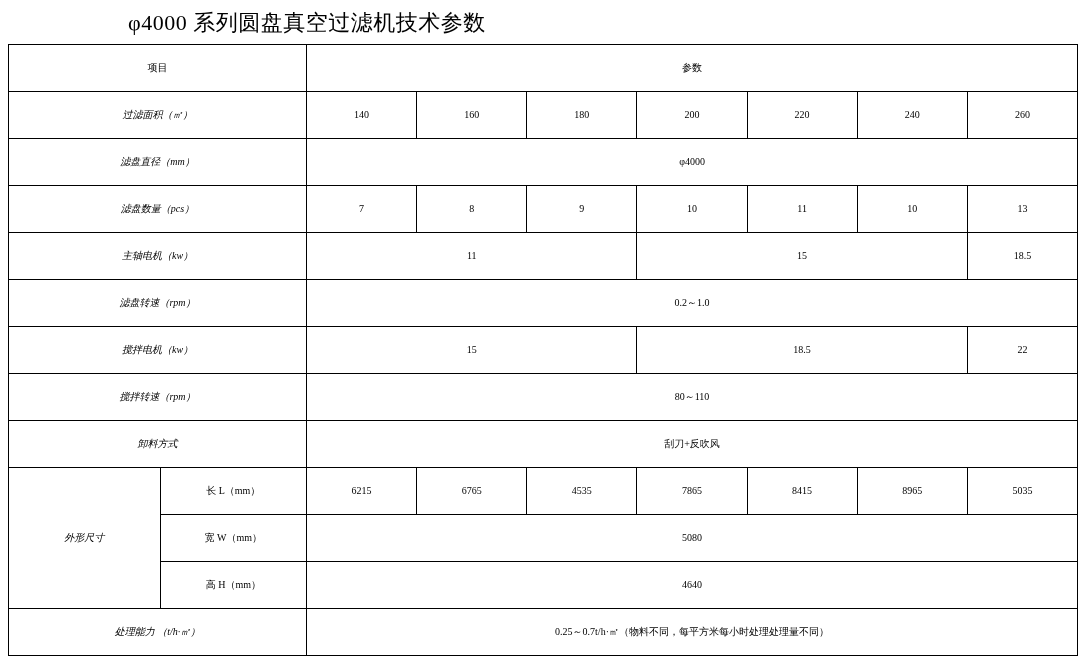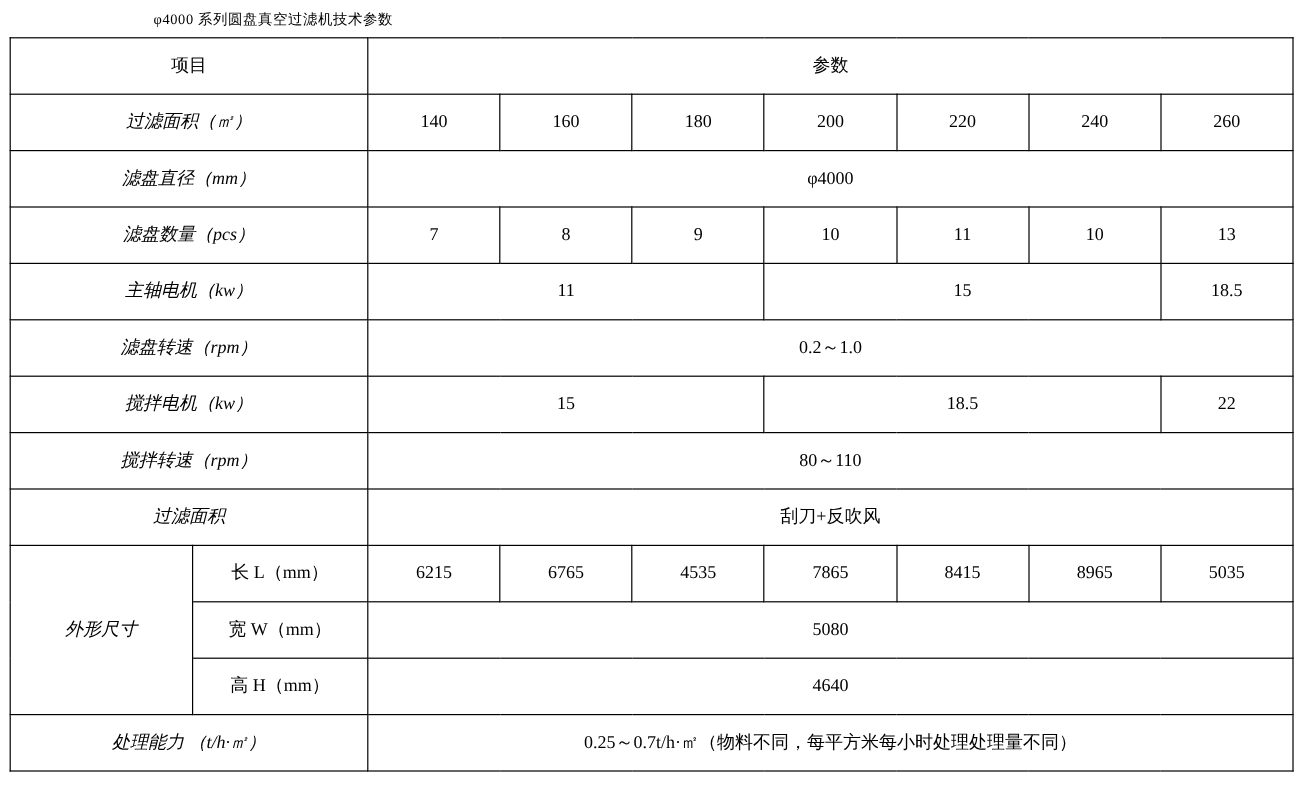--- a/index.html
+++ b/index.html
@@ -14,35 +14,35 @@
     color: #000000;
     overflow: hidden;
   }
   .page {
     position: relative;
     width: 1086px;
     height: 669px;
     box-sizing: border-box;
   }
   .doc-title {
-    font-size: 12px;
+    font-size: 22px;
     font-family: "Liberation Serif", "DejaVu Serif", serif;
     padding: 8px 0 6px 128px;
     letter-spacing: 0.5px;
   }
   table.spec {
     border-collapse: collapse;
     table-layout: fixed;
     width: 1070px;
     margin: 0 8px;
     border: 1px solid #000;
   }
   table.spec td {
     border: 1px solid #000;
-    font-size: 15px;
+    font-size: 10px;
     text-align: center;
     vertical-align: middle;
     padding: 0;
     height: 46px;
     line-height: 1.25;
   }
   td.label {
     text-align: left;
     padding-left: 14px;
     font-size: 15px;
@@ -132,21 +132,21 @@
         <td colspan="3">18.5</td>
         <td>22</td>
       </tr>
 
       <tr>
         <td class="label" colspan="2">搅拌转速（rpm）</td>
         <td colspan="7">80～110</td>
       </tr>
 
       <tr>
-        <td class="label" colspan="2">过滤面积</td>
+        <td class="label" colspan="2">卸料方式</td>
         <td colspan="7">刮刀+反吹风</td>
       </tr>
 
       <tr>
         <td class="label" rowspan="3">外形尺寸</td>
         <td class="sublabel">长 L（mm）</td>
         <td>6215</td>
         <td>6765</td>
         <td>4535</td>
         <td>7865</td>

